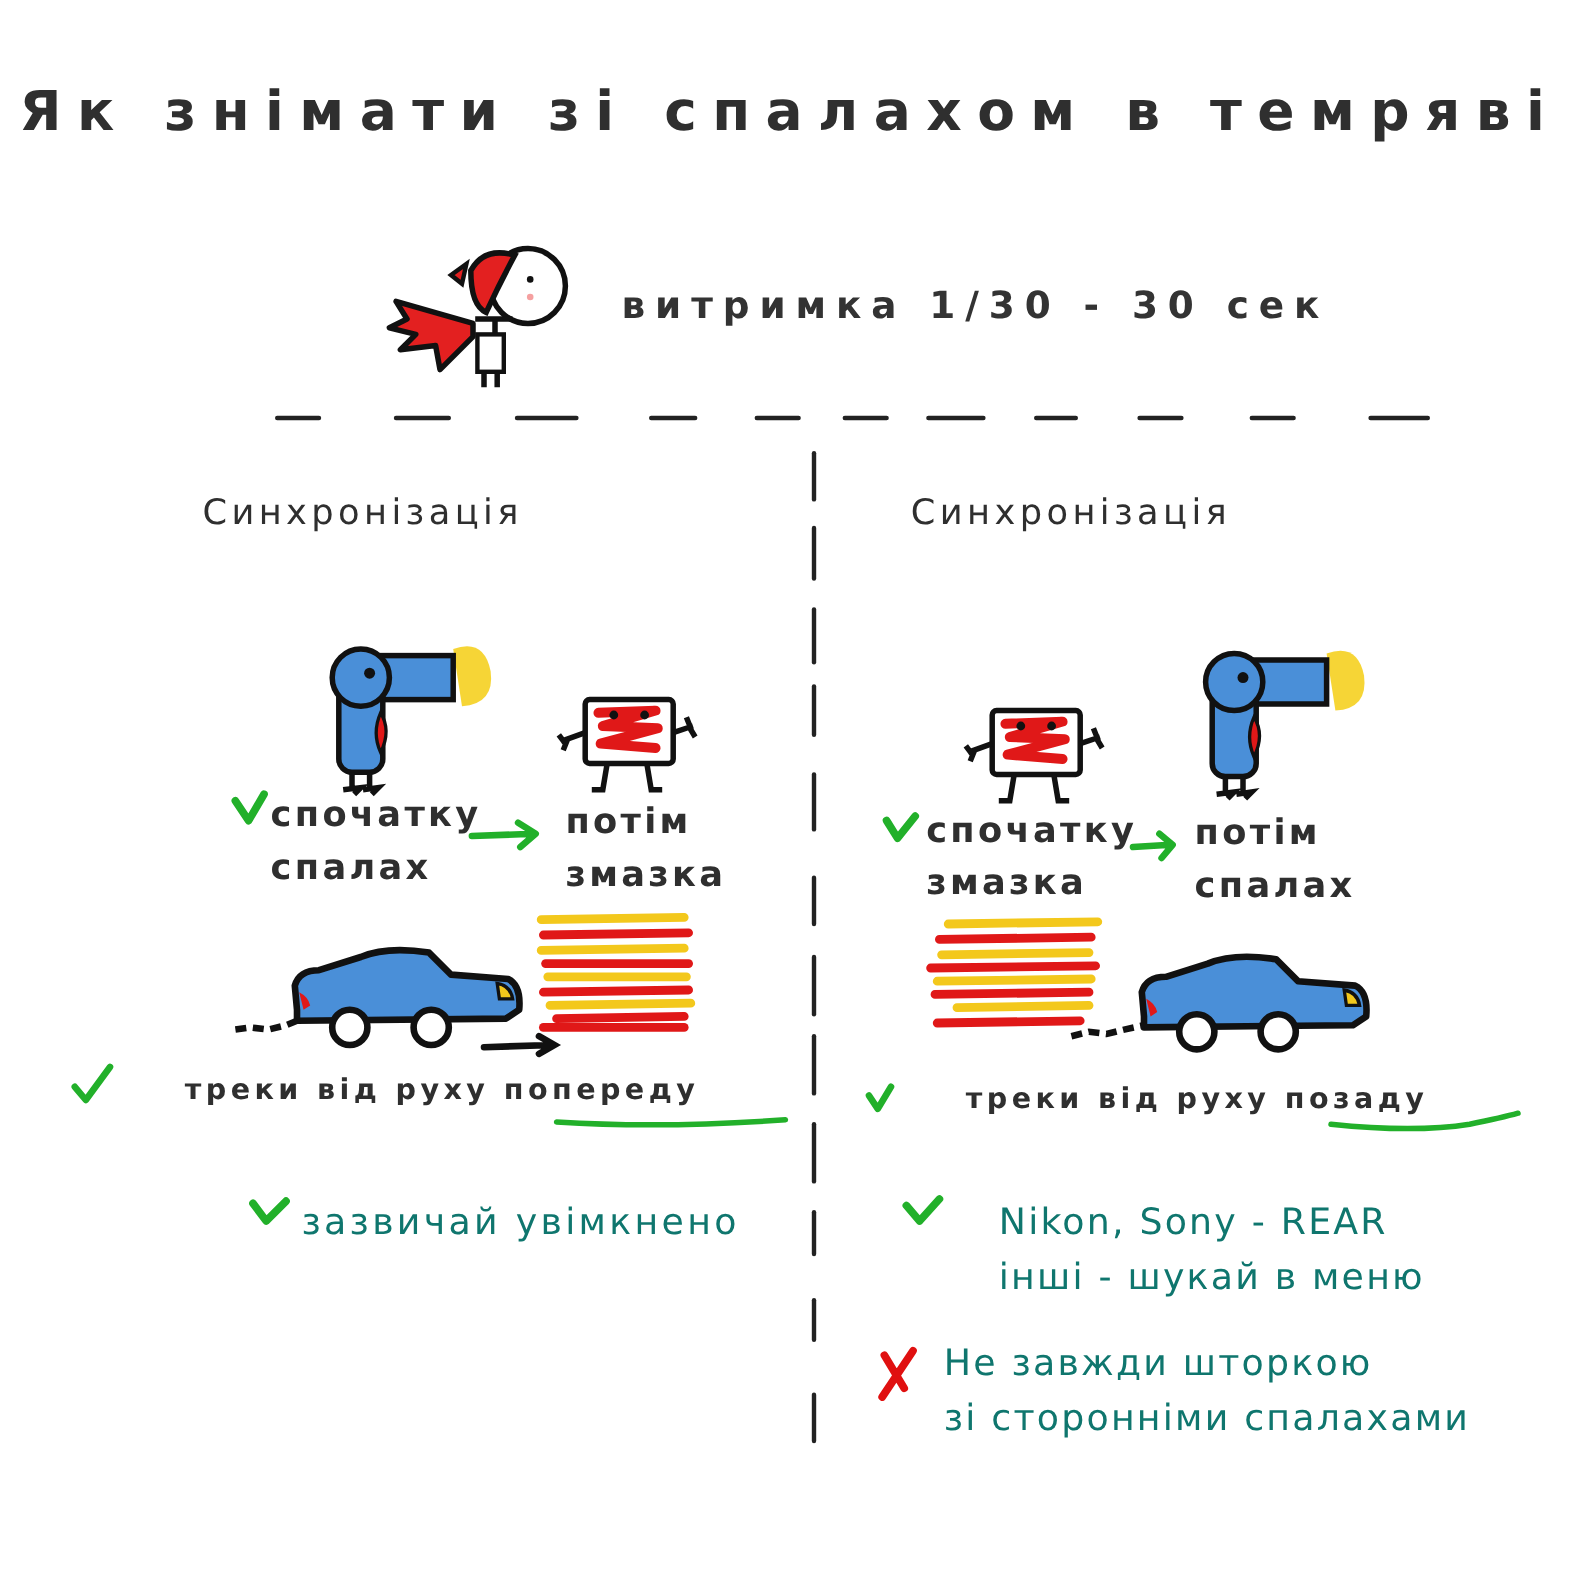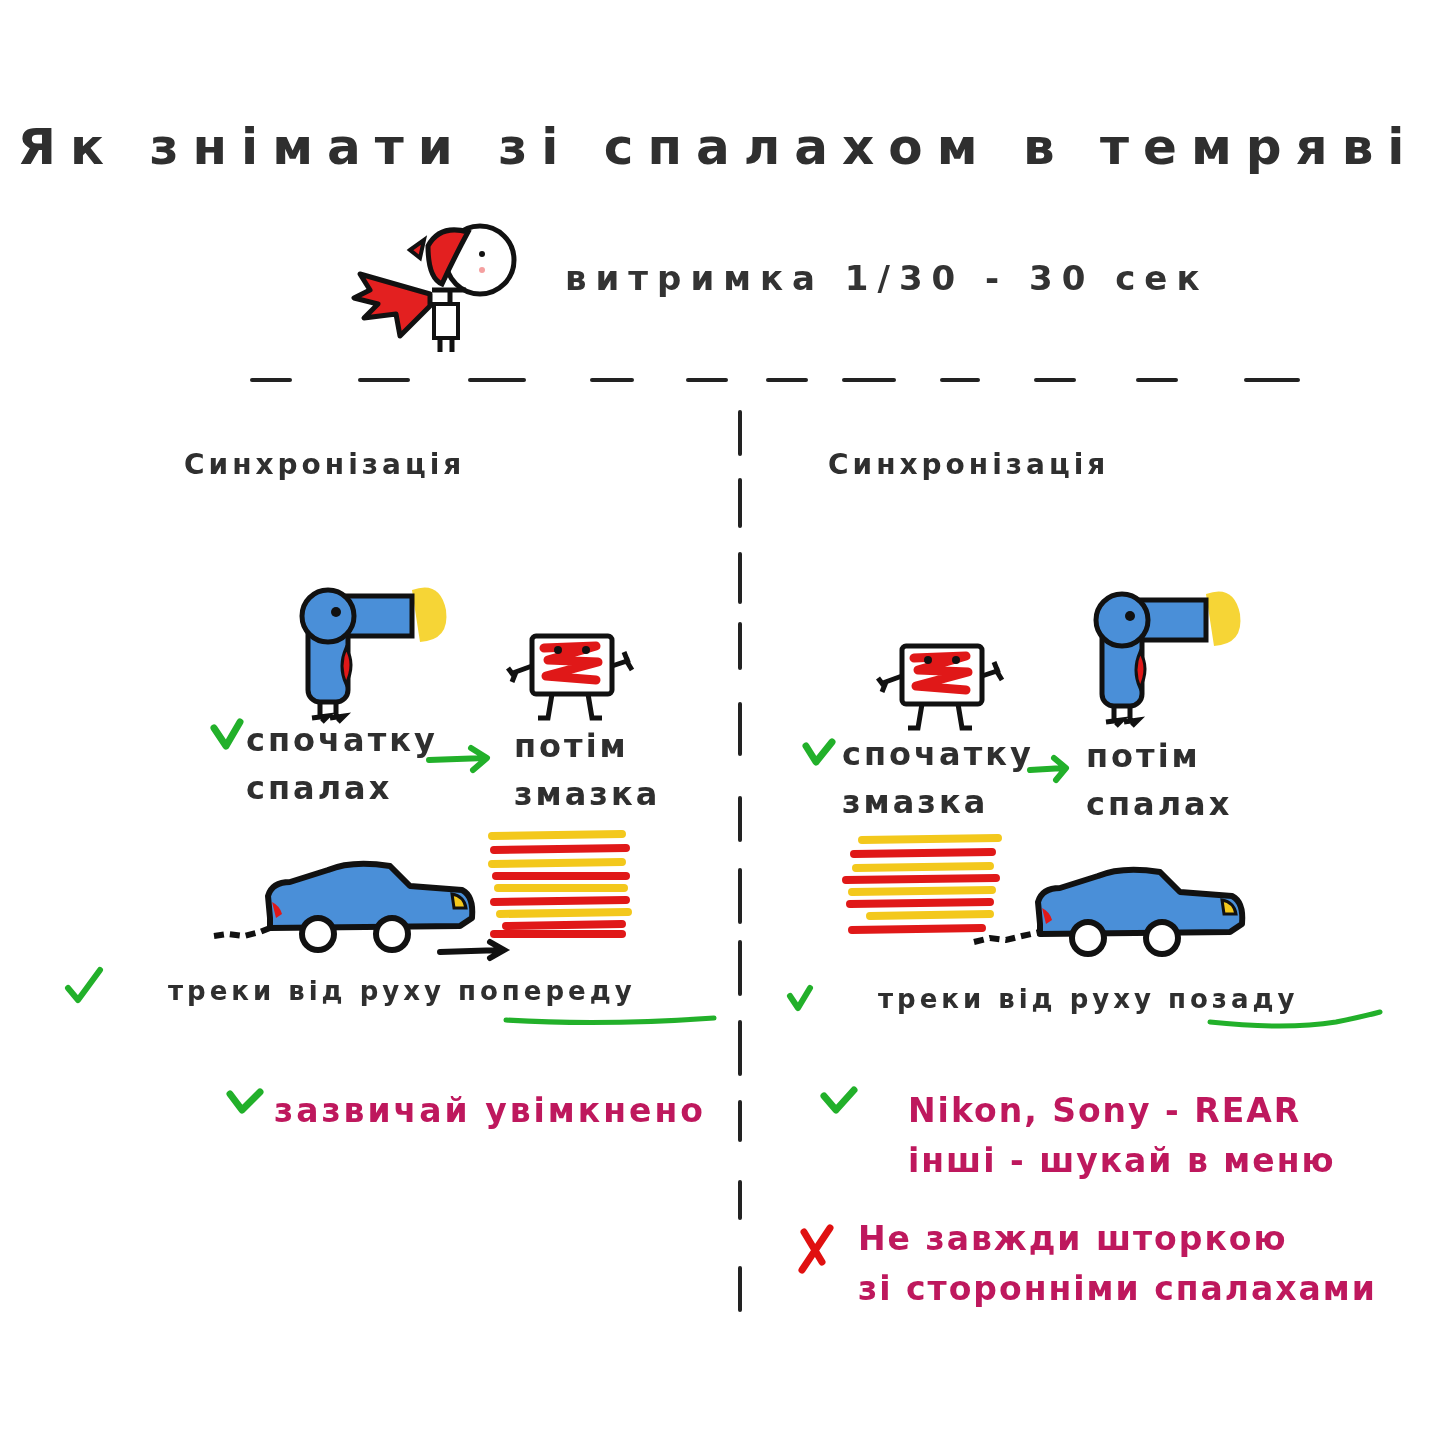--- a/index.html
+++ b/index.html
@@ -1,26 +1,26 @@
 <!DOCTYPE html>
 <html><head>
 <meta charset="utf-8">
 <style>
   * { box-sizing: border-box; margin: 0; padding: 0; }
   html, body { width: 1440px; height: 1440px; background: #ffffff; overflow: hidden; }
   body { position: relative; font-family: "DejaVu Sans", "Liberation Sans", sans-serif; color: #2b2b2b; }
   .abs { position: absolute; }
-  .title { left: 0; top: 72px; width: 1436px; text-align: center; font-size: 50px; font-weight: bold; letter-spacing: 14px; color: #2f2f2f; white-space: nowrap; margin-top: 46px; }
+  .title { left: 0; top: 72px; width: 1436px; text-align: center; font-size: 50px; font-weight: bold; letter-spacing: 14px; color: #2f2f2f; white-space: nowrap; }
   .exposure { left: 565px; top: 258px; font-size: 34px; font-weight: bold; letter-spacing: 9px; color: #333; white-space: nowrap; }
   .h-dash { top: 378px; height: 4px; background: #222; border-radius: 2px; }
   .v-dash { left: 738px; width: 4px; background: #222; border-radius: 2px; }
-  .col-title { font-size: 28px; font-weight: bold; letter-spacing: 4px; line-height: 50px; color: #2f2f2f; white-space: nowrap; text-align: center; }
+  .col-title { font-size: 32px; font-weight: normal; letter-spacing: 4px; line-height: 50px; color: #2f2f2f; white-space: nowrap; text-align: center; }
   .label { font-size: 32px; font-weight: bold; letter-spacing: 3px; line-height: 48px; color: #2f2f2f; white-space: nowrap; }
   .tracks { font-size: 26px; font-weight: bold; letter-spacing: 4px; color: #2f2f2f; white-space: nowrap; }
-  .note { font-size: 33px; font-weight: bold; letter-spacing: 3px; line-height: 50px; color: #be185d; white-space: nowrap; }
+  .note { font-size: 33px; font-weight: normal; letter-spacing: 3px; line-height: 50px; color: #0f766e; white-space: nowrap; }
   svg { display: block; overflow: visible; }
 </style>
 </head>
 <body>
 
 <div class="abs title">Як знімати зі спалахом в темряві</div>
 
 <div class="abs" style="left:350px;top:218px;">
   <svg width="170" height="140" viewBox="0 0 170 140">
     <ellipse cx="130" cy="42" rx="34" ry="34" fill="#fff" stroke="#111" stroke-width="5"></ellipse>

